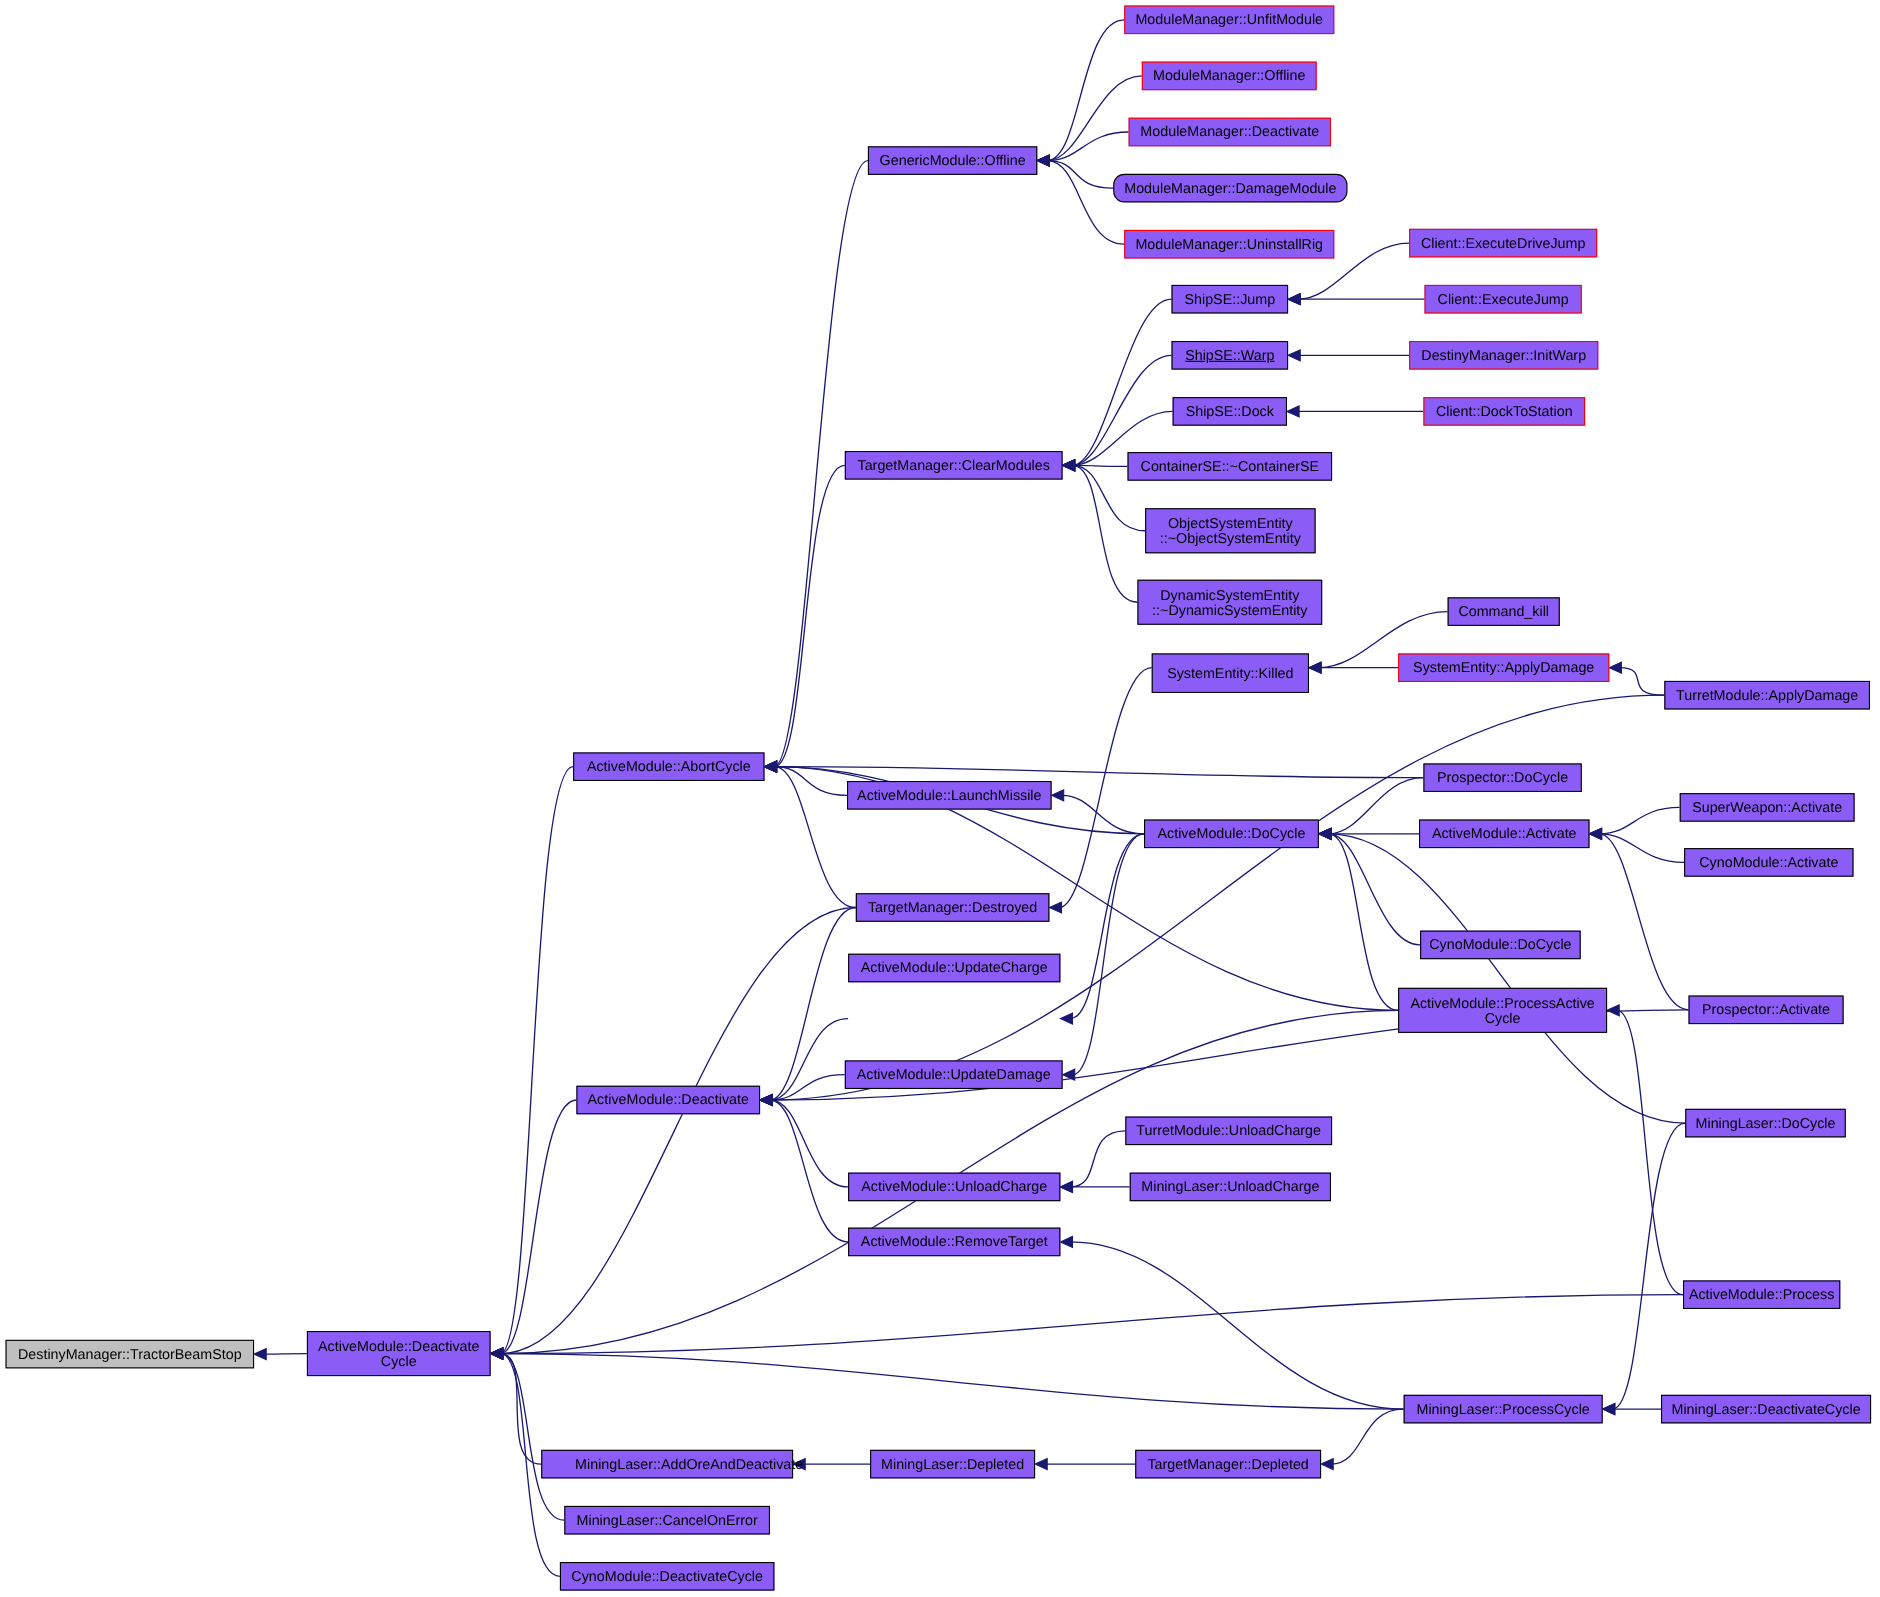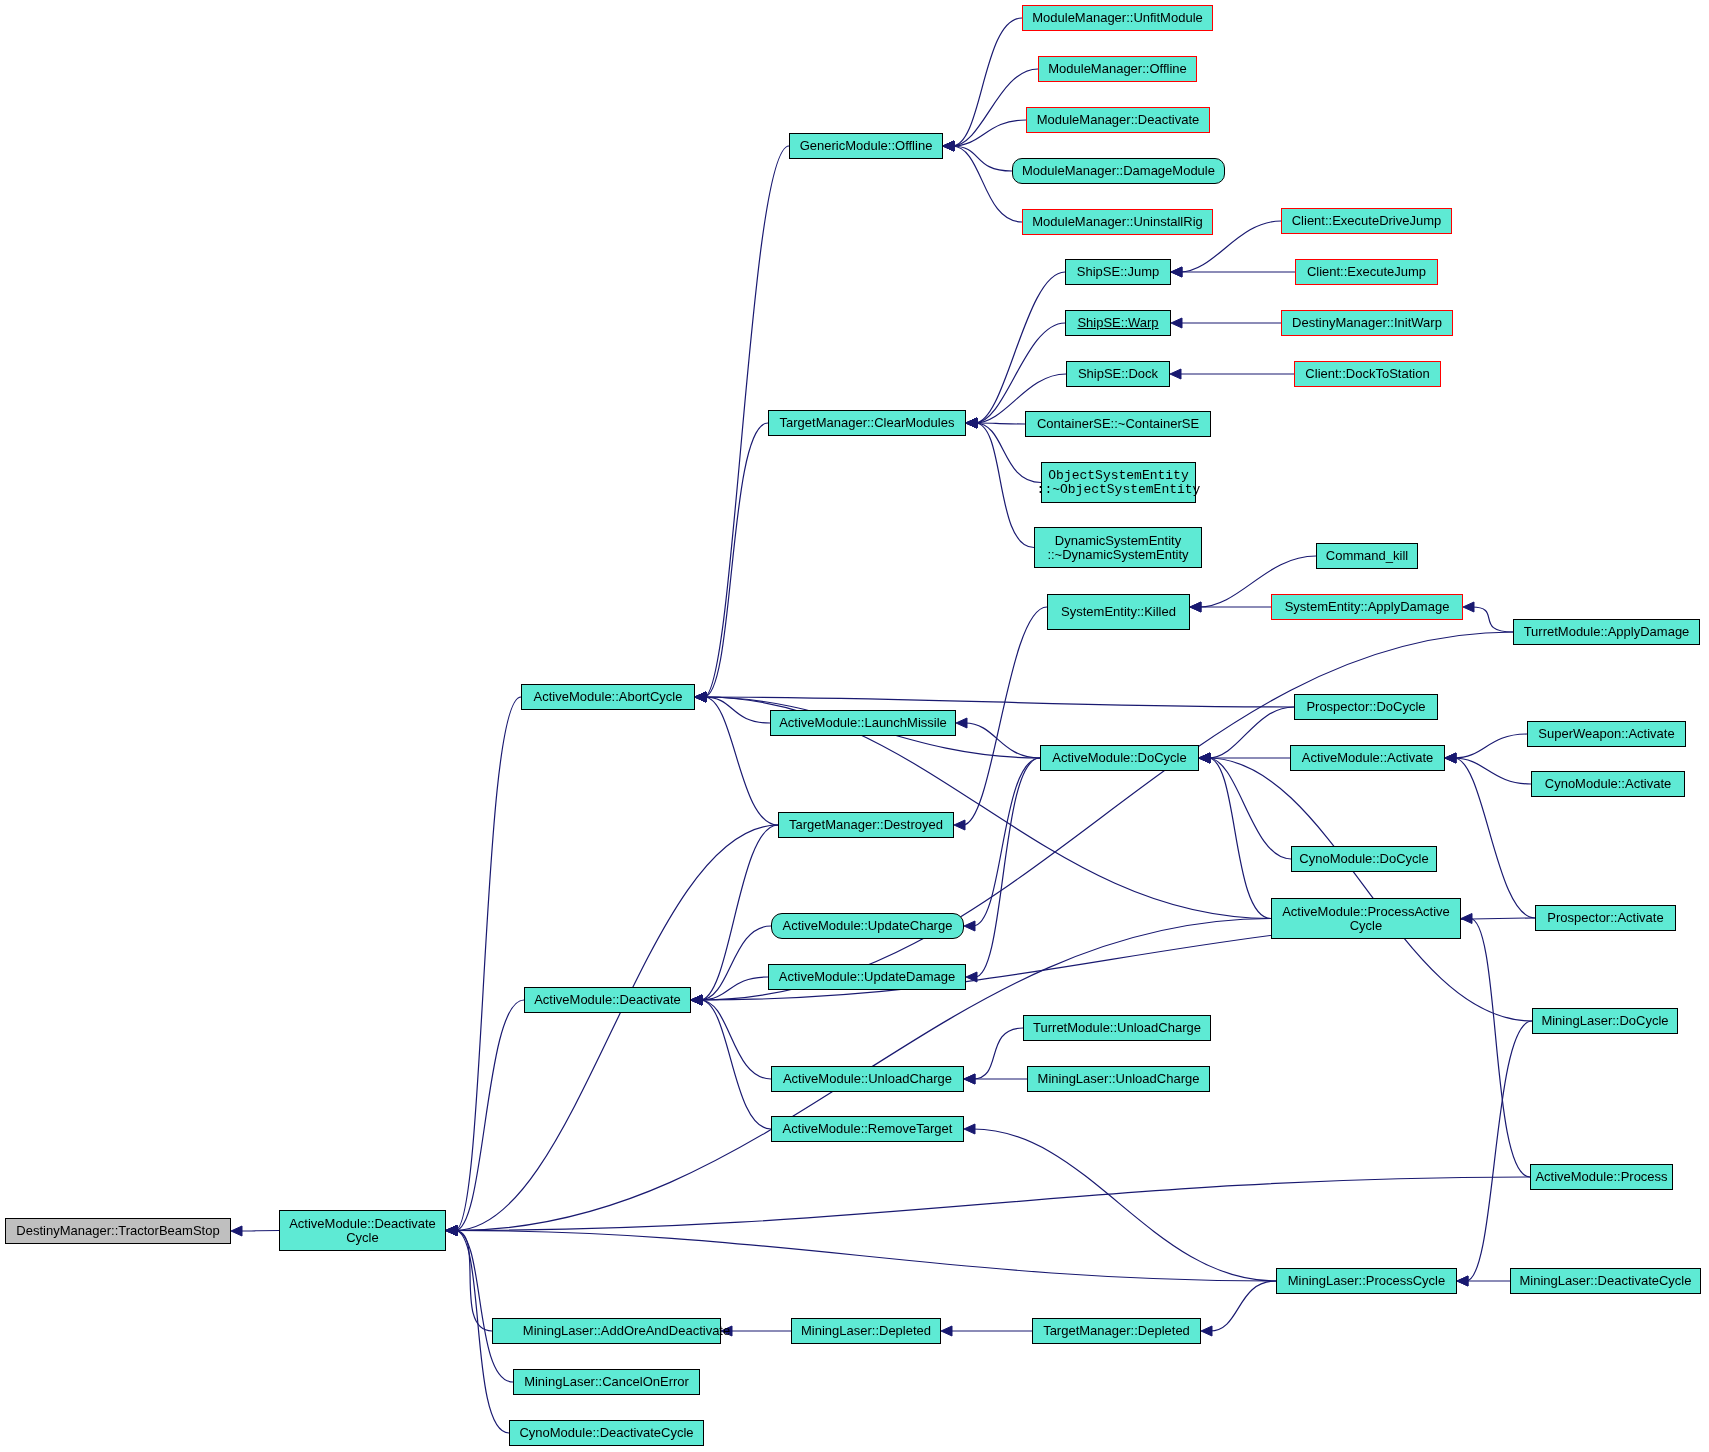--- a/index.html
+++ b/index.html
@@ -1,20 +1,20 @@
 <!DOCTYPE html>
 <html><head>
 <meta charset="utf-8">
 <style>
   html, body { margin: 0; padding: 0; background: #ffffff; }
   body { width: 1709px; height: 1452px; position: relative; overflow: hidden;
          font-family: "Liberation Sans", sans-serif; }
   #edges { position: absolute; left: 0; top: 0; width: 1709px; height: 1452px; }
   .node { position: absolute; box-sizing: border-box; border: 1.5px solid #000;
-          background: #5eead4; color: #000; font-size: 13px; line-height: 14px;
+          background: #8b5cf6; color: #000; font-size: 13px; line-height: 14px;
           display: flex; align-items: center; justify-content: center;
           text-align: center; white-space: pre; padding: 0 4px; cursor: pointer; }
   .node.red { border-color: #ff0000; }
   .node.root { background: #bfbfbf; cursor: default; }
 </style>
 </head>
 <body>
 
 <svg id="edges" xmlns="http://www.w3.org/2000/svg">
     <path d="M279,1230.5 C239,1230.5 271,1231 240,1231" fill="none" stroke="#191970" stroke-width="1.2"></path>
@@ -150,35 +150,35 @@
 Cycle</div>
     <div class="node" style="left: 521px; top: 684px; width: 174px; height: 26px;">ActiveModule::AbortCycle</div>
     <div class="node" style="left: 524px; top: 987px; width: 167px; height: 26px;">ActiveModule::Deactivate</div>
     <div class="node" style="left: 492px; top: 1318px; width: 229px; height: 26px; padding-left: 44px;">MiningLaser::AddOreAndDeactivate</div>
     <div class="node" style="left: 513px; top: 1369px; width: 187px; height: 26px;">MiningLaser::CancelOnError</div>
     <div class="node" style="left: 509px; top: 1420px; width: 195px; height: 26px;">CynoModule::DeactivateCycle</div>
     <div class="node" style="left: 789px; top: 133px; width: 154px; height: 26px;">GenericModule::Offline</div>
     <div class="node" style="left: 768px; top: 410px; width: 198px; height: 26px;">TargetManager::ClearModules</div>
     <div class="node" style="left: 770px; top: 710px; width: 186px; height: 26px;">ActiveModule::LaunchMissile</div>
     <div class="node" style="left: 778px; top: 812px; width: 176px; height: 26px;">TargetManager::Destroyed</div>
-    <div class="node" style="left: 771px; top: 913px; width: 193px; height: 26px; border-radius: 11px;">ActiveModule::UpdateCharge</div>
+    <div class="node" style="left: 771px; top: 867px; width: 193px; height: 26px;">ActiveModule::UpdateCharge</div>
     <div class="node" style="left: 768px; top: 964px; width: 198px; height: 26px;">ActiveModule::UpdateDamage</div>
     <div class="node" style="left: 771px; top: 1066px; width: 193px; height: 26px;">ActiveModule::UnloadCharge</div>
     <div class="node" style="left: 771px; top: 1116px; width: 193px; height: 26px;">ActiveModule::RemoveTarget</div>
     <div class="node" style="left: 791px; top: 1318px; width: 150px; height: 26px;">MiningLaser::Depleted</div>
     <div class="node red" style="left: 1022px; top: 5px; width: 191px; height: 26px;">ModuleManager::UnfitModule</div>
     <div class="node red" style="left: 1038px; top: 56px; width: 159px; height: 26px;">ModuleManager::Offline</div>
     <div class="node red" style="left: 1026px; top: 107px; width: 184px; height: 26px;">ModuleManager::Deactivate</div>
     <div class="node" style="left: 1012px; top: 158px; width: 213px; height: 26px; border-radius: 10px;">ModuleManager::DamageModule</div>
     <div class="node red" style="left: 1022px; top: 209px; width: 191px; height: 26px;">ModuleManager::UninstallRig</div>
     <div class="node" style="left: 1065px; top: 259px; width: 106px; height: 26px;">ShipSE::Jump</div>
     <div class="node" style="left: 1065px; top: 310px; width: 106px; height: 26px; text-decoration: underline;">ShipSE::Warp</div>
     <div class="node" style="left: 1066px; top: 361px; width: 104px; height: 26px;">ShipSE::Dock</div>
     <div class="node" style="left: 1025px; top: 411px; width: 186px; height: 26px;">ContainerSE::~ContainerSE</div>
-    <div class="node" style="left: 1041px; top: 462px; width: 155px; height: 41px; font-family: Liberation Mono, monospace;">ObjectSystemEntity
+    <div class="node" style="left: 1041px; top: 462px; width: 155px; height: 41px;">ObjectSystemEntity
 ::~ObjectSystemEntity</div>
     <div class="node" style="left: 1034px; top: 527px; width: 168px; height: 41px;">DynamicSystemEntity
 ::~DynamicSystemEntity</div>
     <div class="node" style="left: 1047px; top: 594px; width: 143px; height: 36px;">SystemEntity::Killed</div>
     <div class="node" style="left: 1040px; top: 745px; width: 159px; height: 26px;">ActiveModule::DoCycle</div>
     <div class="node" style="left: 1023px; top: 1015px; width: 188px; height: 26px;">TurretModule::UnloadCharge</div>
     <div class="node" style="left: 1027px; top: 1066px; width: 183px; height: 26px;">MiningLaser::UnloadCharge</div>
     <div class="node" style="left: 1032px; top: 1318px; width: 169px; height: 26px;">TargetManager::Depleted</div>
     <div class="node red" style="left: 1281px; top: 208px; width: 171px; height: 26px;">Client::ExecuteDriveJump</div>
     <div class="node red" style="left: 1295px; top: 259px; width: 143px; height: 26px;">Client::ExecuteJump</div>

